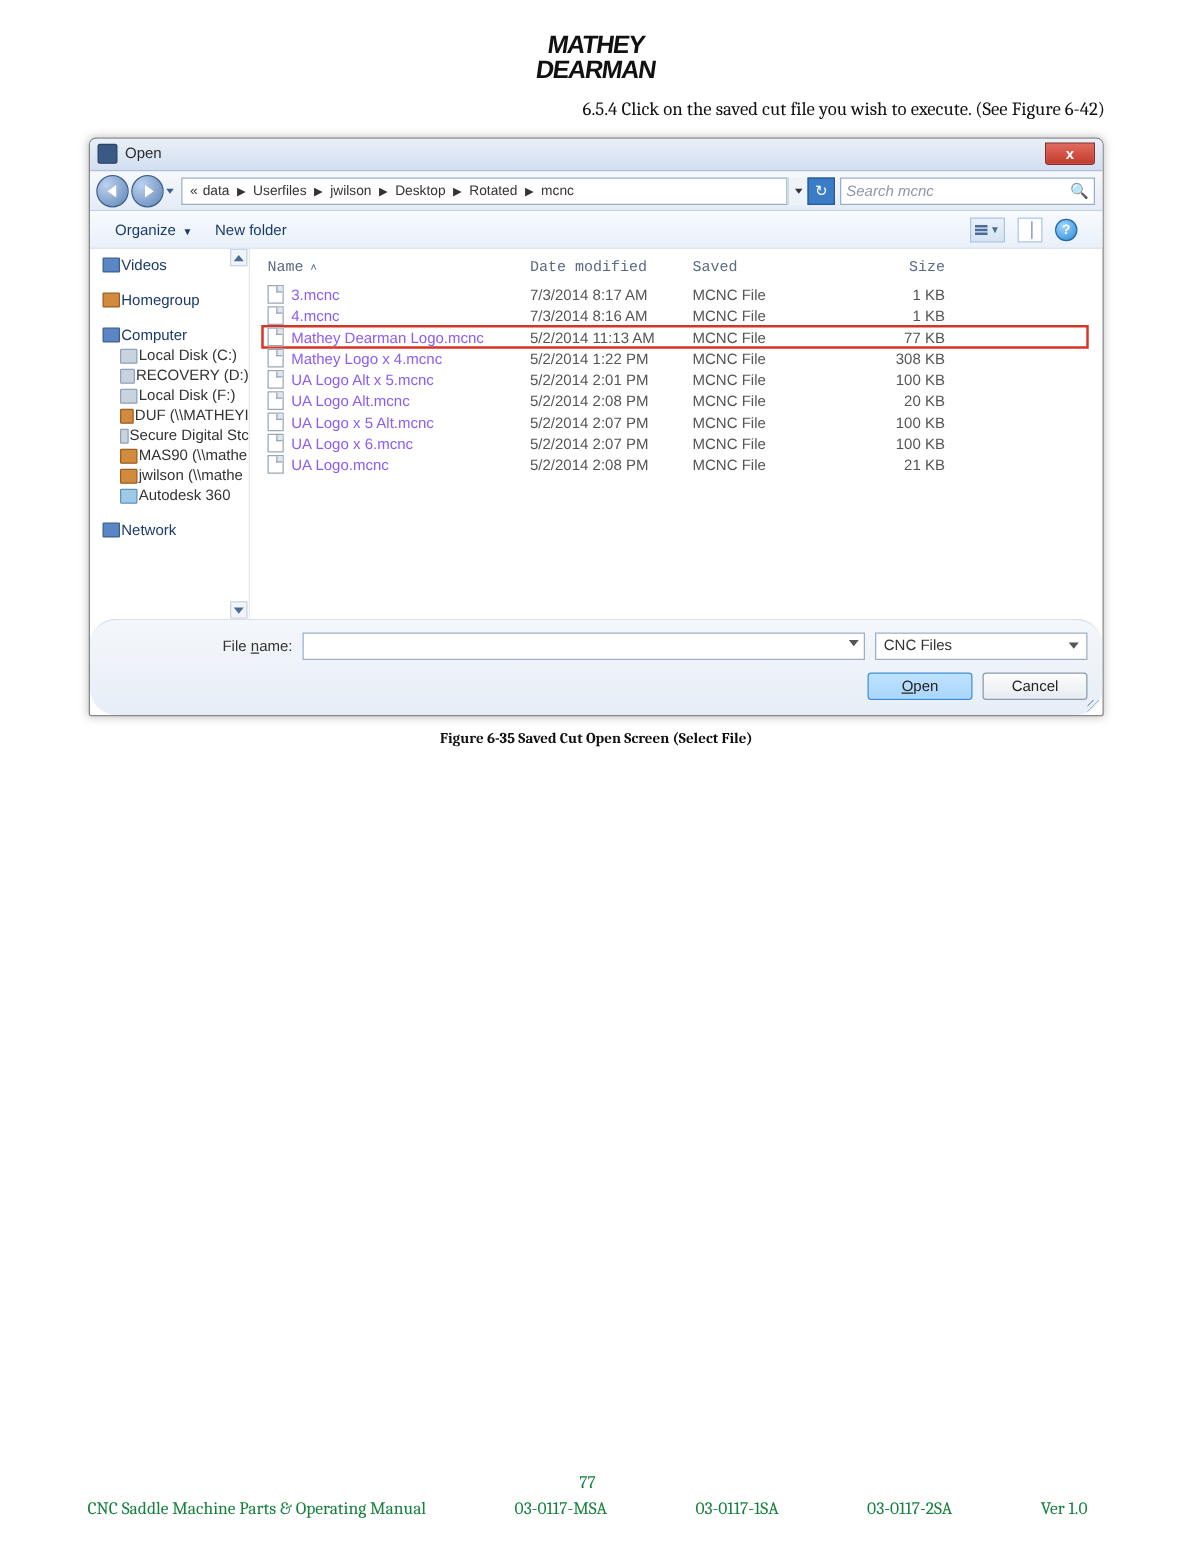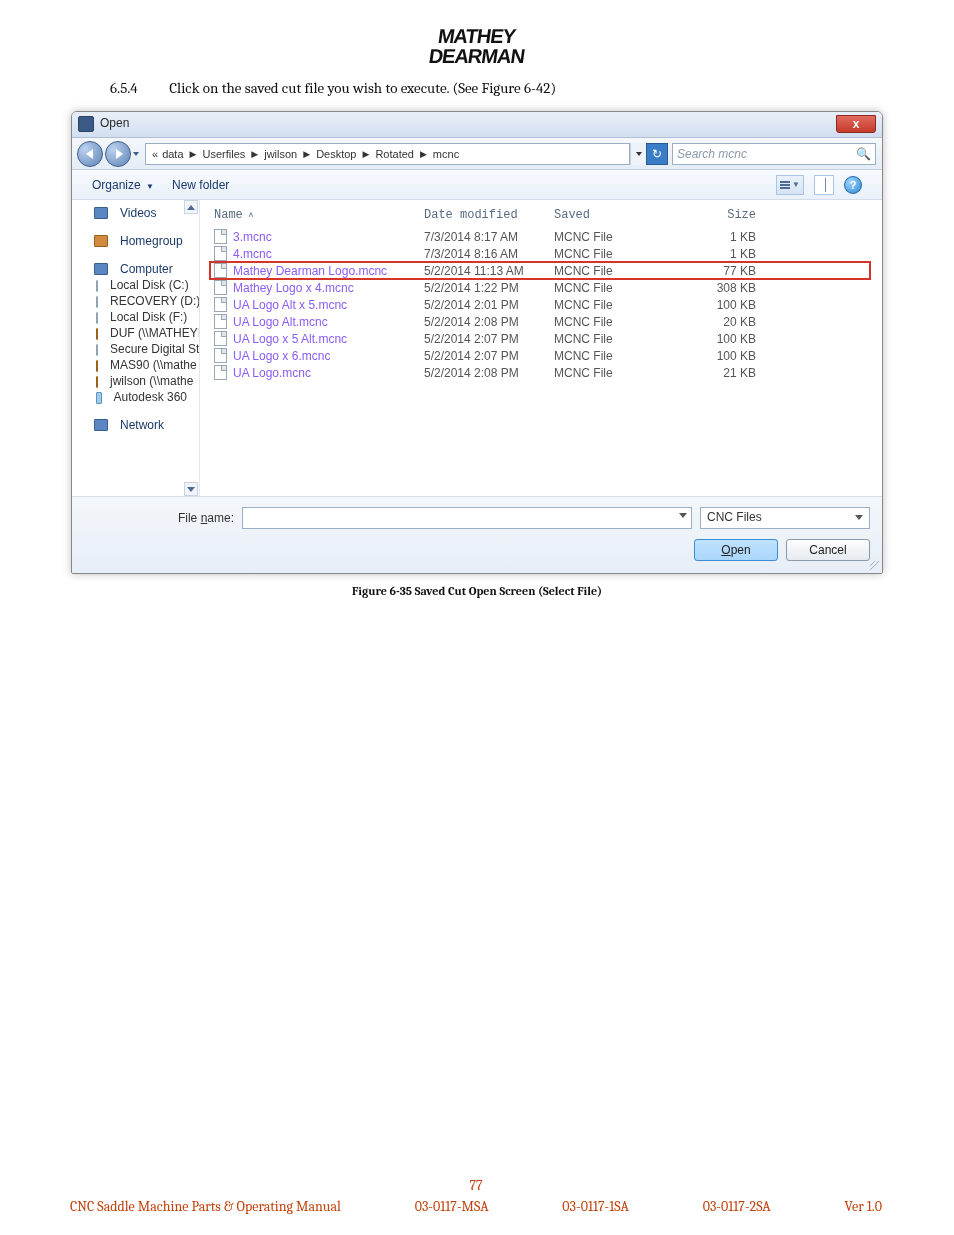--- a/index.html
+++ b/index.html
@@ -28,20 +28,21 @@
     font-weight: 900;
     letter-spacing: -1px;
     line-height: 0.85;
     color: #111;
   }
   .logo .l1 { font-size: 20px; transform: skew(-8deg); display:block; }
   .logo .l2 { font-size: 20px; transform: skew(-8deg); display:block; border-top: 3px solid transparent; }
   .instruction {
     font-size: 15px;
     margin: 12px 0 14px 40px;
+    text-align: right;
   }
   .instruction .num { display:inline-block; width: 56px; }
 
   
   .dialog {
     width: 812px;
     margin: 0 auto;
     border: 1px solid #888;
     border-radius: 6px 6px 2px 2px;
     overflow: hidden;
@@ -134,21 +135,21 @@
     width:18px; height:18px; border-radius:50%; background:radial-gradient(circle at 35% 30%, #9fd4ff, #2e8ad6);
     border:1px solid #1f69a8; color:#fff; font-size:11px; font-weight:bold;
     display:flex; align-items:center; justify-content:center;
   }
 
   .body-area { display:flex; height:296px; }
   .sidebar {
     width:128px; border-right:1px solid #e1e7ef; position:relative; padding:4px 0 0 10px;
     font-size:12px; color:#1b3a6b; overflow:hidden;
   }
-  .sidebar .item { white-space:nowrap; margin:2px 12px; display:flex; align-items:center; gap:12px;}
+  .sidebar .item { white-space:nowrap; margin:2px 0; display:flex; align-items:center; gap:1px;}
   .sidebar .sub { margin-left:14px; color:#333;align-items:flex-end;}
   .sidebar .scroll-up, .sidebar .scroll-dn {
     position:absolute; right:1px; width:14px; height:14px; background:#f1f4f8; border:1px solid #c9d4e2;
     display:flex; align-items:center; justify-content:center;
   }
   .sidebar .scroll-up{ top:0;}
   .sidebar .scroll-dn{ bottom:0;}
   .sidebar .scroll-up::before{content:""; border-left:4px solid transparent;border-right:4px solid transparent;border-bottom:5px solid #4a6b96;}
   .sidebar .scroll-dn::before{content:""; border-left:4px solid transparent;border-right:4px solid transparent;border-top:5px solid #4a6b96;}
   .tree-icon { width:14px; height:12px; background:#5b86c4; border:1px solid #3b5e92; display:inline-block; border-radius:1px;}
@@ -176,20 +177,21 @@
   .doc-icon {
     width:13px; height:15px; background:#fff; border:1px solid #9aa7b5;
     position:relative;
   }
   .doc-icon::before{content:""; position:absolute; top:0; right:0; width:4px; height:4px; background:#dfe6ee; border-left:1px solid #9aa7b5; border-bottom:1px solid #9aa7b5;}
 
   .bottom-area {
     border-top:1px solid #d7dfe9;
     background:linear-gradient(#f4f7fb,#e7eef7);
     padding:10px 12px 12px 12px;
+    border-radius:21px;
   }
   .filename-row { display:flex; align-items:center; gap:8px; }
   .filename-row label { width:150px; text-align:right; font-size:12px; color:#333;}
   .filename-row label .u { text-decoration:underline; }
   .filename-input { flex:1; height:22px; border:1px solid #9aaec8; background:#fff; position:relative;}
   .filename-input .dd{ position:absolute; right:4px; top:5px; border-left:4px solid transparent;border-right:4px solid transparent;border-top:5px solid #555;}
   .filter-select { width:170px; height:22px; border:1px solid #9aaec8; background:#fff; padding:2px 6px; font-size:12px; color:#333; position:relative;}
   .filter-select .dd{ position:absolute; right:6px; top:7px; border-left:4px solid transparent;border-right:4px solid transparent;border-top:5px solid #555;}
   .btn-row { display:flex; justify-content:flex-end; gap:8px; margin-top:10px;}
   .win-btn {
@@ -207,22 +209,22 @@
     background:
       linear-gradient(135deg, transparent 6px, #9fb2c8 6px, #9fb2c8 7px, transparent 7px),
       linear-gradient(135deg, transparent 3px, #9fb2c8 3px, #9fb2c8 4px, transparent 4px);
   }
 
   .caption {
     text-align:center; font-weight:bold; font-size:12px; margin-top:10px;
   }
 
   .footer {
-    position:absolute; left:70px; right:72px; bottom:20px;
-    font-size:14px; color:#c2410c;
+    position:absolute; left:70px; right:84px; bottom:20px;
+    font-size:14px; color:#15803d;
   }
   .footer .pn { text-align:center; font-size:14px; margin-bottom:4px;}
   .footer .line { display:flex; justify-content:space-between; white-space:nowrap;}
 </style>
 </head>
 <body>
 
 <div class="page">
 
   <div class="logo-wrap">

